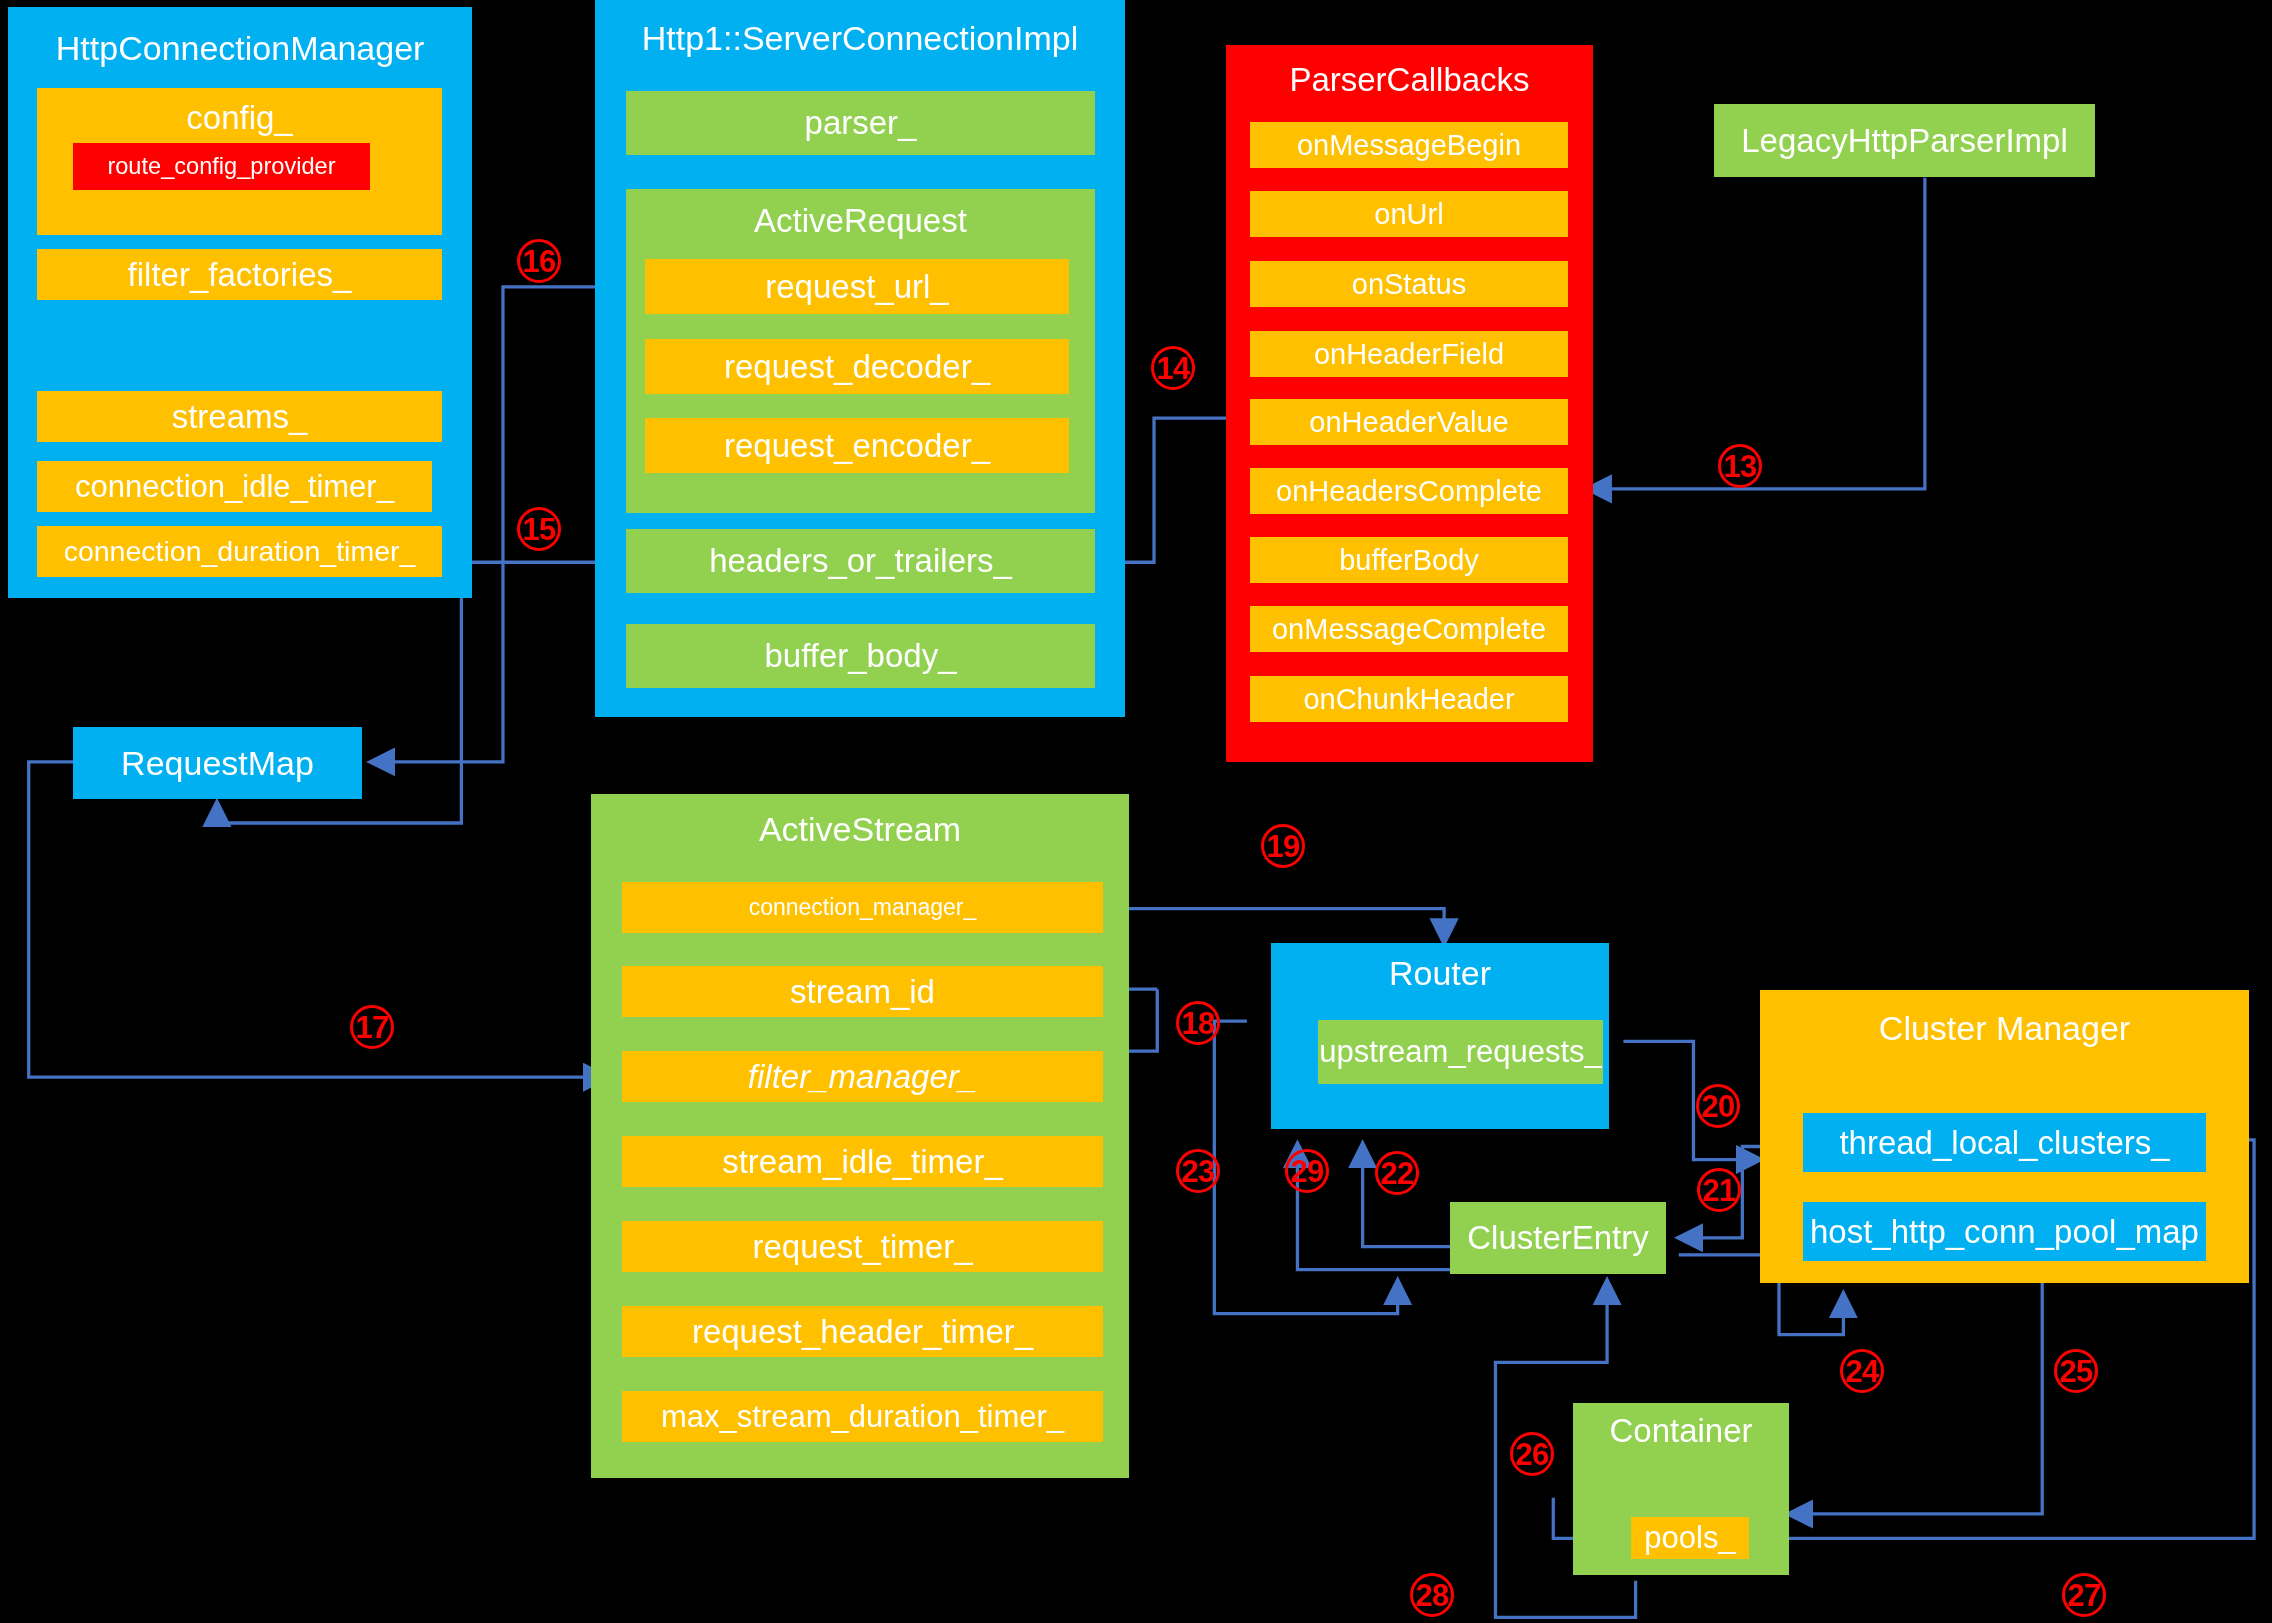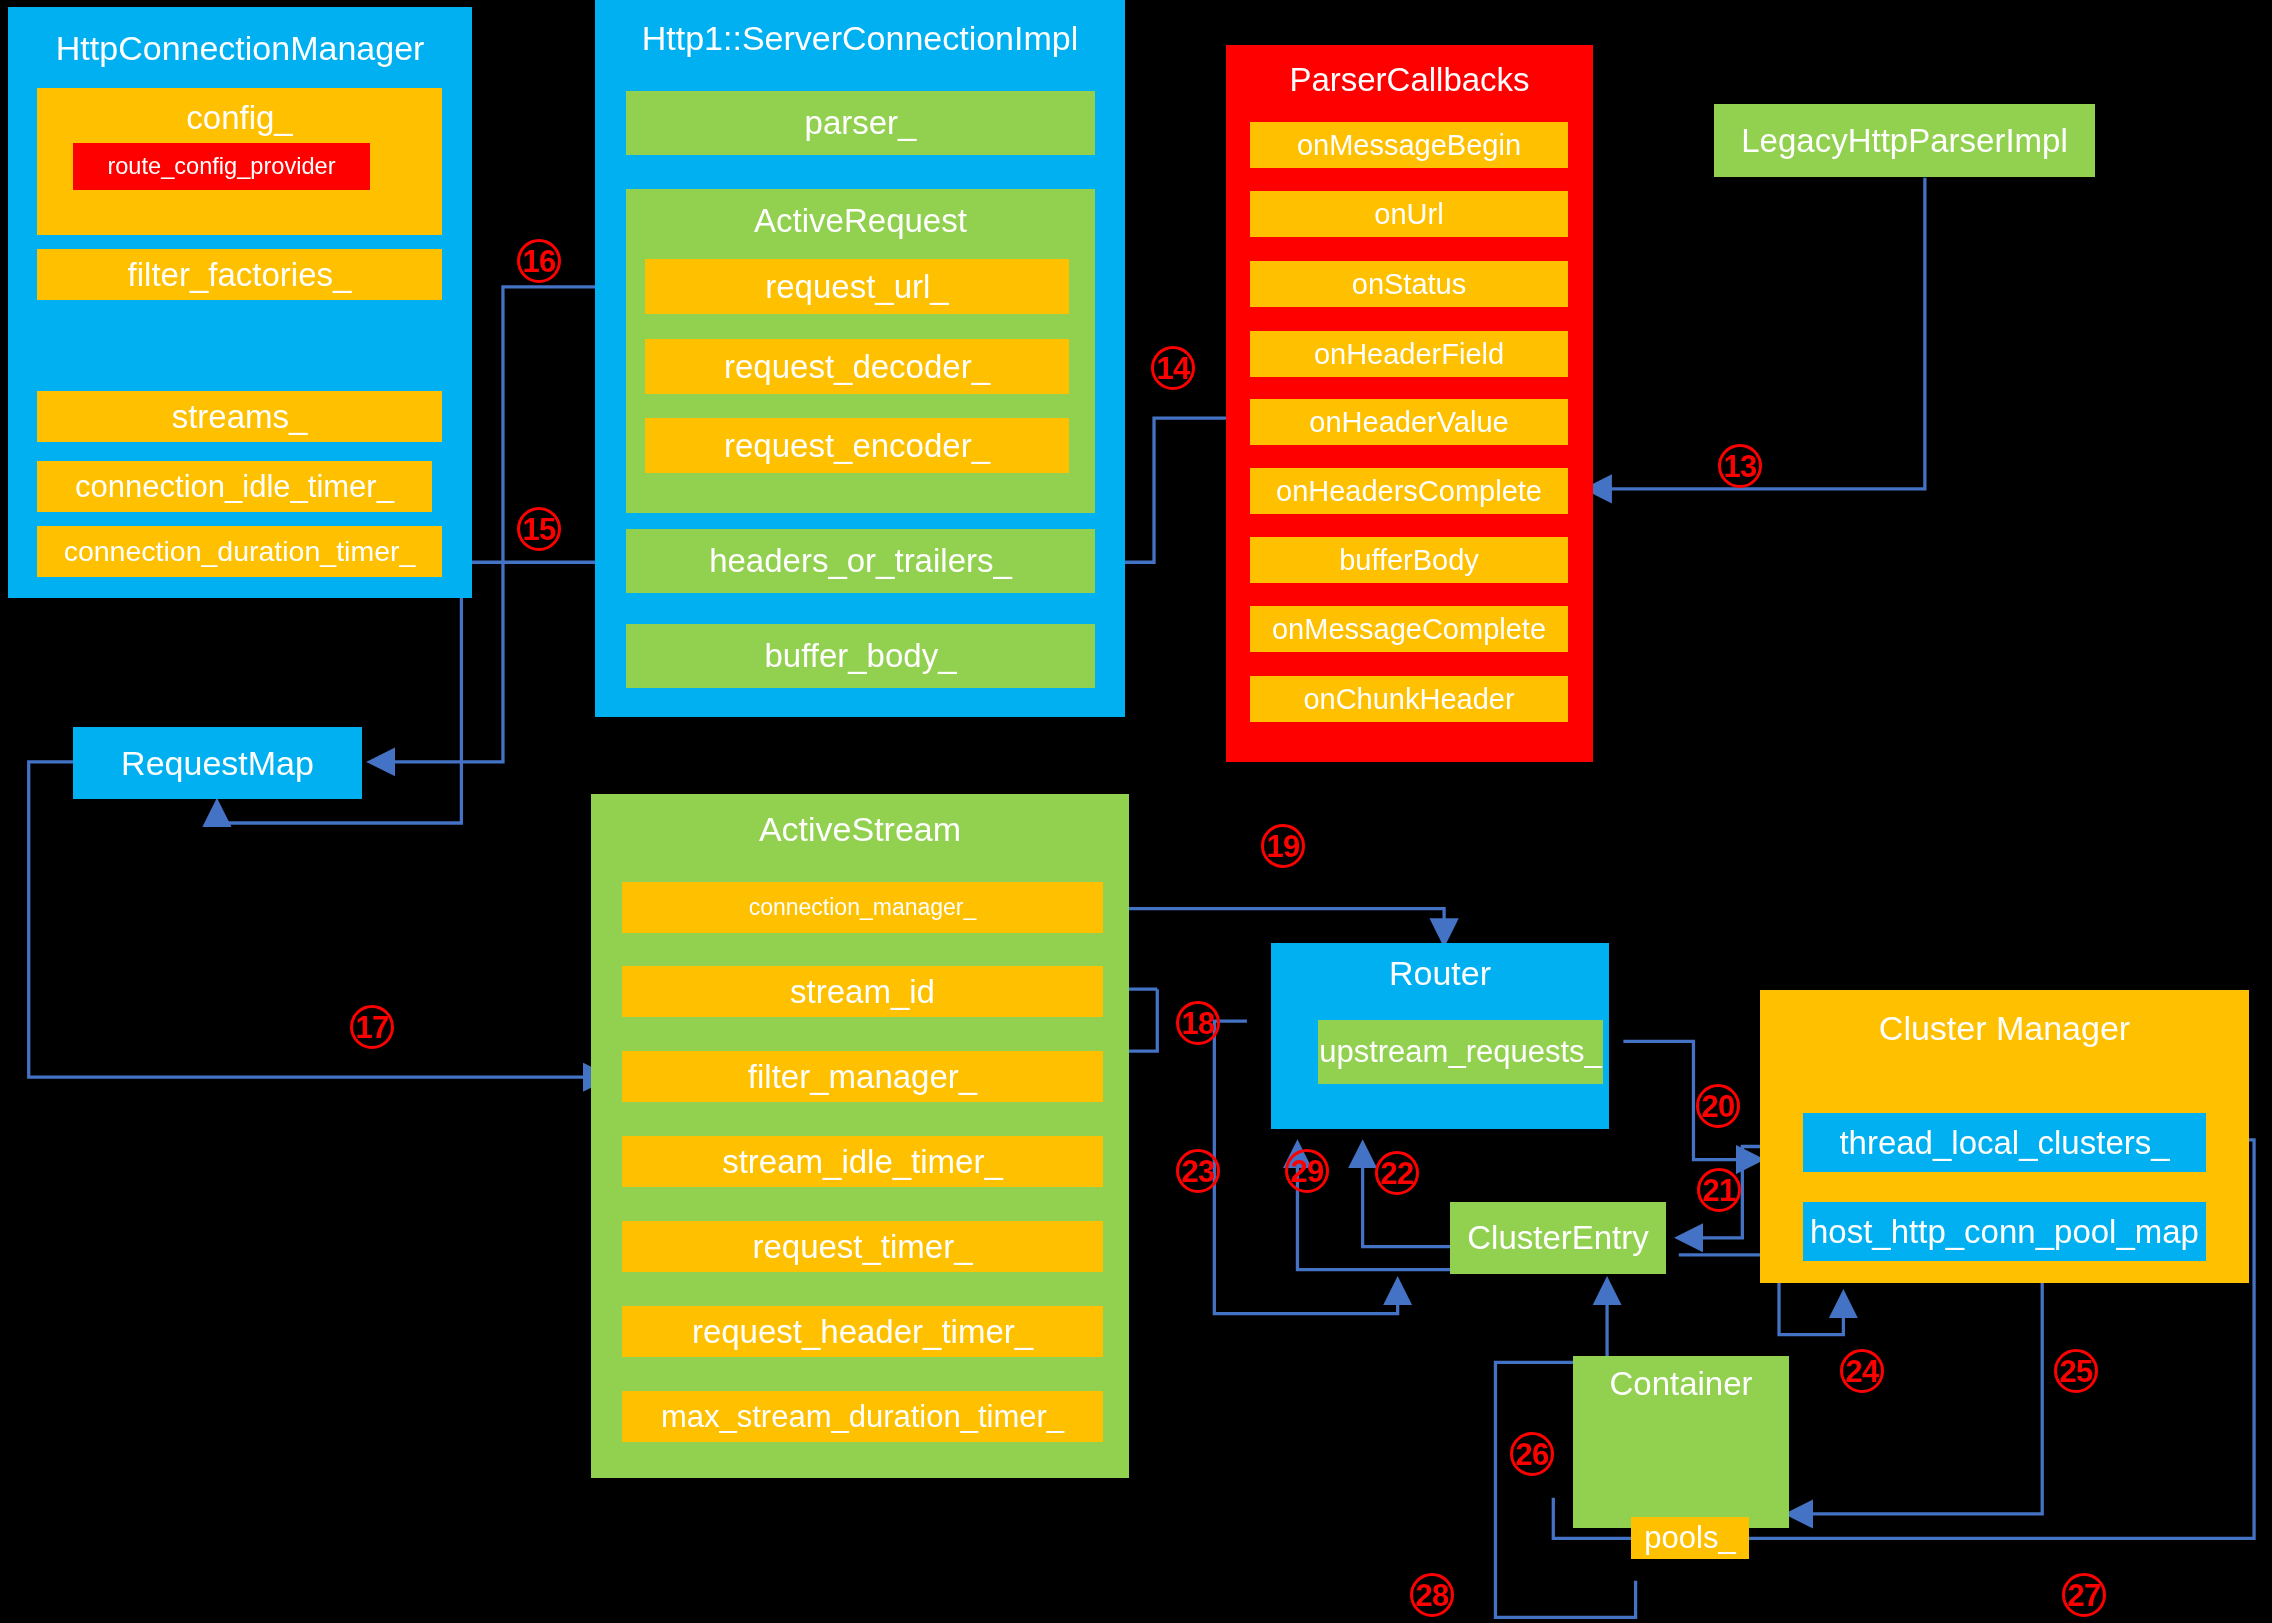--- a/index.html
+++ b/index.html
@@ -223,21 +223,21 @@
   <div class="box c-green" style="left:591px;top:794px;width:538px;height:684px;">
     <div class="title" style="top:18px;font-size:34px;">ActiveStream</div>
   </div>
 
   <div class="field c-orange" style="left:622px;top:882px;width:481px;height:51px;font-size:23px;">
     <span>connection_manager_</span>
     </div>
   <div class="field c-orange" style="left:622px;top:966px;width:481px;height:51px;font-size:33px;">
     <span>stream_id</span>
     </div>
-  <div class="field c-orange" style="left:622px;top:1051px;width:481px;height:51px;font-size:33px;">
+  <div class="field c-orange" style="left:622px;top:1051px;width:481px;height:51px;font-size:33px;font-style:italic;">
     <span>filter_manager_</span>
     </div>
   <div class="field c-orange" style="left:622px;top:1136px;width:481px;height:51px;font-size:33px;">
     <span>stream_idle_timer_</span>
     </div>
   <div class="field c-orange" style="left:622px;top:1221px;width:481px;height:51px;font-size:33px;">
     <span>request_timer_</span>
     </div>
   <div class="field c-orange" style="left:622px;top:1306px;width:481px;height:51px;font-size:33px;">
     <span>request_header_timer_</span>
@@ -260,21 +260,21 @@
     <span>thread_local_clusters_</span>
   </div>
   <div class="field c-blue" style="left:1803px;top:1202px;width:403px;height:59px;font-size:33px;">
     <span>host_http_conn_pool_map</span>
   </div>
 
   <div class="field c-green" style="left:1450px;top:1202px;width:216px;height:72px;font-size:33px;">
     <span>ClusterEntry</span>
   </div>
 
-  <div class="box c-green" style="left:1573px;top:1356px;width:216px;height:172px;">
+  <div class="box c-green" style="left:1573px;top:1403px;width:216px;height:172px;">
     <div class="title" style="top:11.4px;font-size:33px;">Container</div>
   </div>
   <div class="field c-orange" style="left:1631px;top:1517px;width:118px;height:42px;font-size:31px;">
     <span>pools_</span>
   </div>
 
   <div class="marker" style="left:1718px;top:444px;">
     <span>13</span>
     </div>
   <div class="marker" style="left:1151px;top:346px;">

